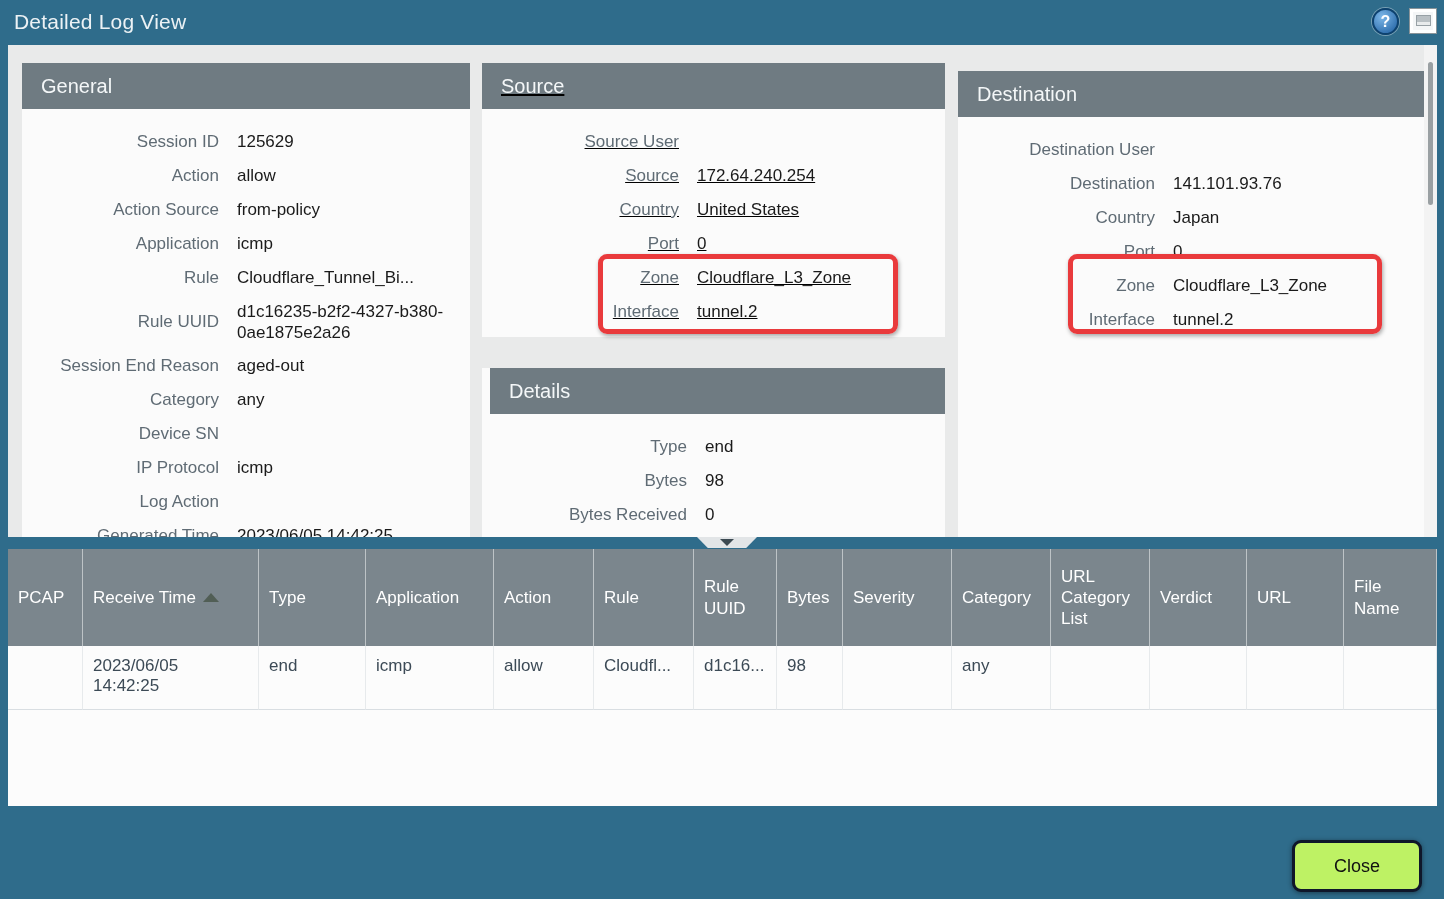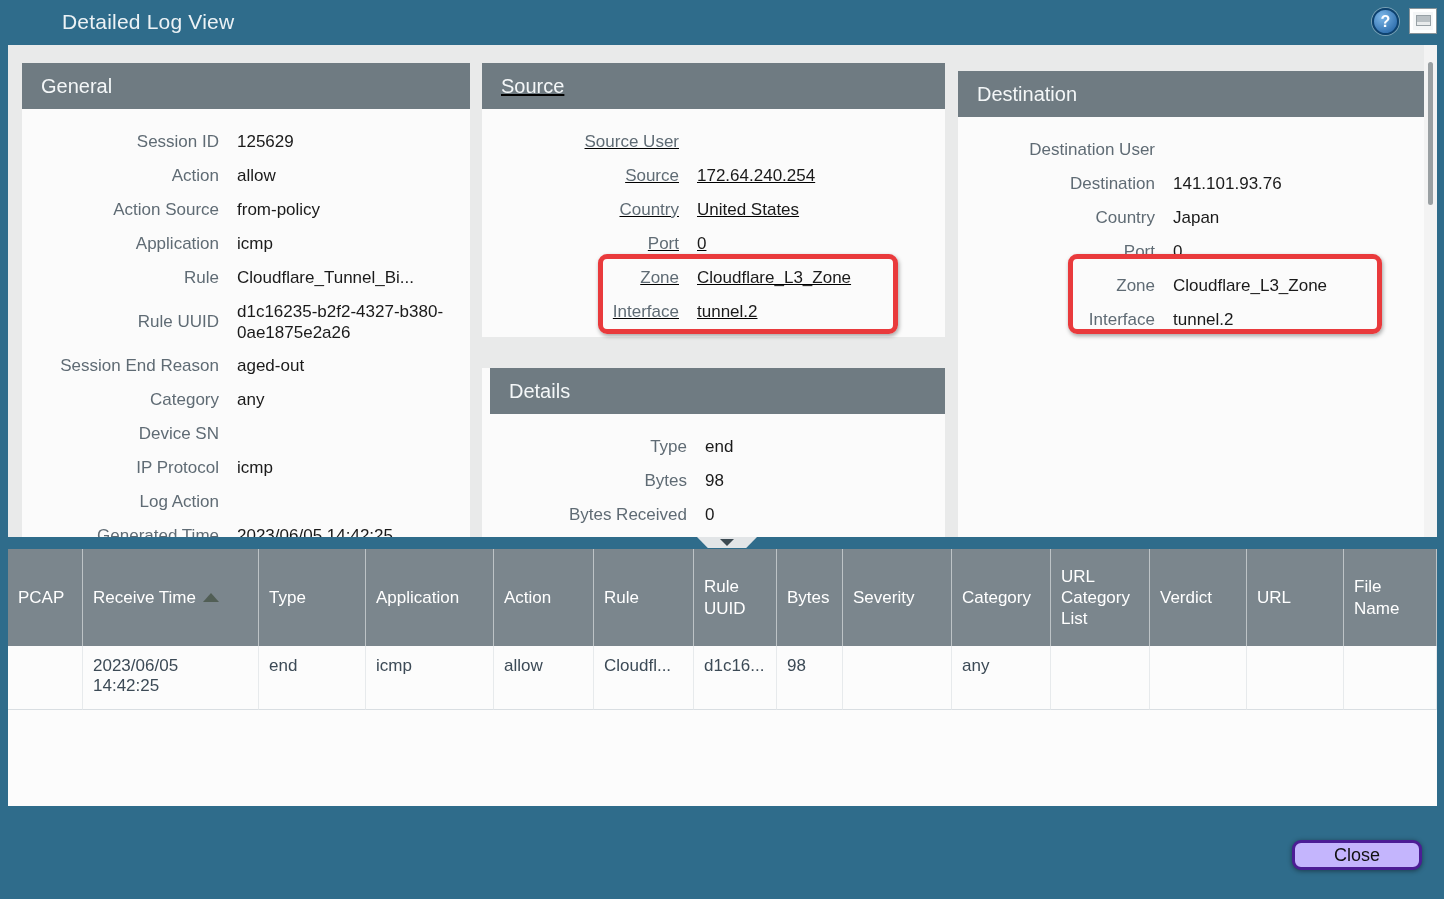--- a/index.html
+++ b/index.html
@@ -1,21 +1,21 @@
 <!DOCTYPE html>
 <html><head>
 <meta charset="utf-8">
 <style>
   * { margin:0; padding:0; box-sizing:border-box; }
   html,body { width:1444px; height:899px; background:#2F6C8B; font-family:"Liberation Sans", sans-serif; }
   #root { position:relative; width:1444px; height:899px; background:#2F6C8B; overflow:hidden; }
 
   
   .titlebar { position:absolute; left:0; top:0; width:1444px; height:45px; }
-  .title { position:absolute; left:14px; top:10px; font-size:21px; color:#ECF2F5; letter-spacing:.2px;margin-left:48px; }
+  .title { position:absolute; left:14px; top:10px; font-size:21px; color:#ECF2F5; letter-spacing:.2px; }
   .help-ic { position:absolute; left:1372px; top:8px; width:27px; height:27px; border-radius:50%;
              background:radial-gradient(circle at 35% 30%, #7db7e8, #1b5c9e); border:2px solid #0e426f;
              color:#fff; font-weight:bold; font-size:16px; text-align:center; line-height:23px; cursor:pointer;
              box-shadow:0 0 0 1px rgba(255,255,255,.35); }
   .win-ic { position:absolute; left:1409px; top:8px; width:28px; height:26px; background:#f4f6f7;
             border:1px solid #8a9499; box-shadow:inset 0 0 0 3px #ffffff; cursor:pointer; }
   .win-ic-inner { position:absolute; left:6px; top:6px; width:15px; height:11px; background:#b9c0c4; border:1px solid #97a0a5; }
   .win-ic-inner::after { content:""; position:absolute; left:0; bottom:0; width:100%; height:3px; background:#e8ebec; }
 
   
@@ -49,22 +49,22 @@
   .td { color:#3C4A56; font-size:17px; padding:10px 10px 0 10px; border-right:1px solid #E7EAEC;
         border-bottom:1px solid #D9DEE2; line-height:1.2; overflow:hidden; }
   .c0{width:75px;flex:none} .c1{width:176px;flex:none} .c2{width:107px;flex:none} .c3{width:128px;flex:none}
   .c4{width:100px;flex:none} .c5{width:100px;flex:none} .c6{width:83px;flex:none} .c7{width:66px;flex:none}
   .c8{width:109px;flex:none} .c9{width:99px;flex:none} .c10{width:99px;flex:none} .c11{width:97px;flex:none}
   .c12{width:97px;flex:none} .c13{flex:1}
   .sort-asc { width:0; height:0; margin-left:7px; border-left:8px solid transparent; border-right:8px solid transparent;
               border-bottom:9px solid #515E55; display:inline-block; }
 
   
-  .close-btn { position:absolute; left:1292px; top:840px; width:130px; height:30px; background:#c4b5fd;
-               border:3px solid #4c1d95; border-radius:9px; font-family:"Liberation Sans",sans-serif;
+  .close-btn { position:absolute; left:1292px; top:840px; width:130px; height:52px; background:#bef264;
+               border:3px solid #0f172a; border-radius:9px; font-family:"Liberation Sans",sans-serif;
                font-size:18px; color:#111; box-shadow:0 1px 5px rgba(0,0,0,.45); cursor:pointer; }
 </style>
 </head>
 <body>
 
 <div id="root">
 
   <div class="titlebar">
     <div class="title">Detailed Log View</div>
     <div class="help-ic">?</div>

